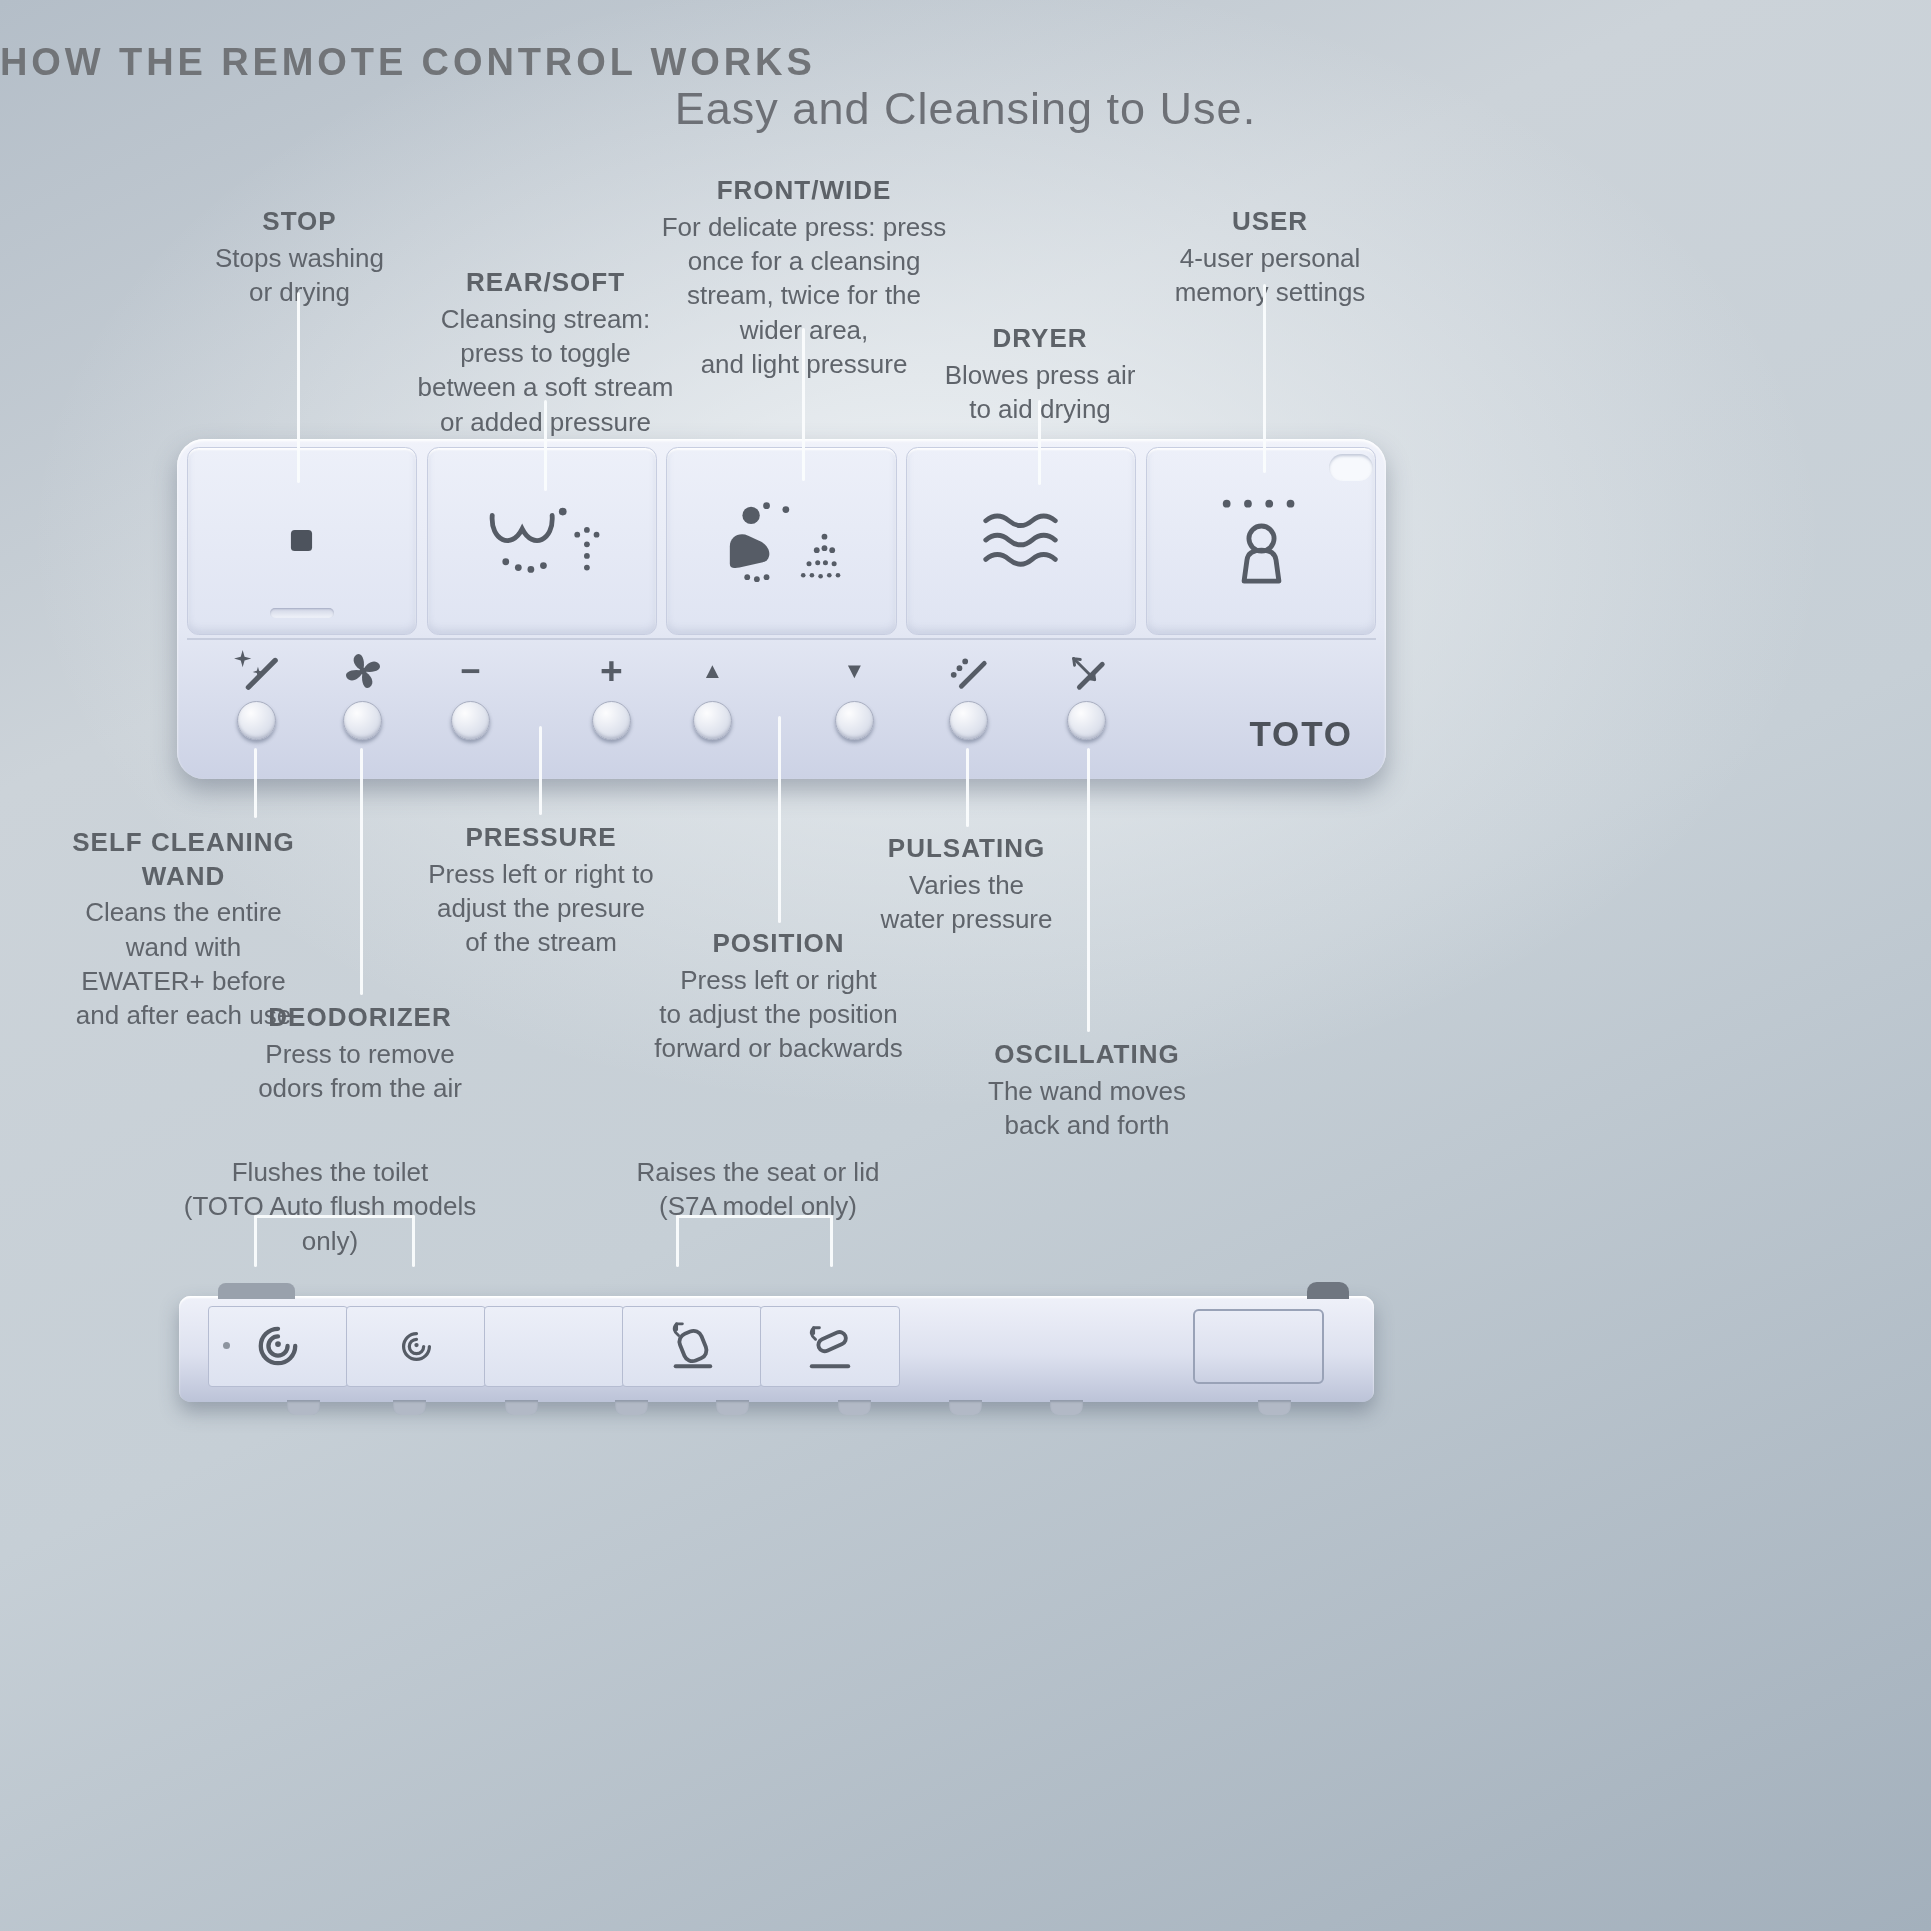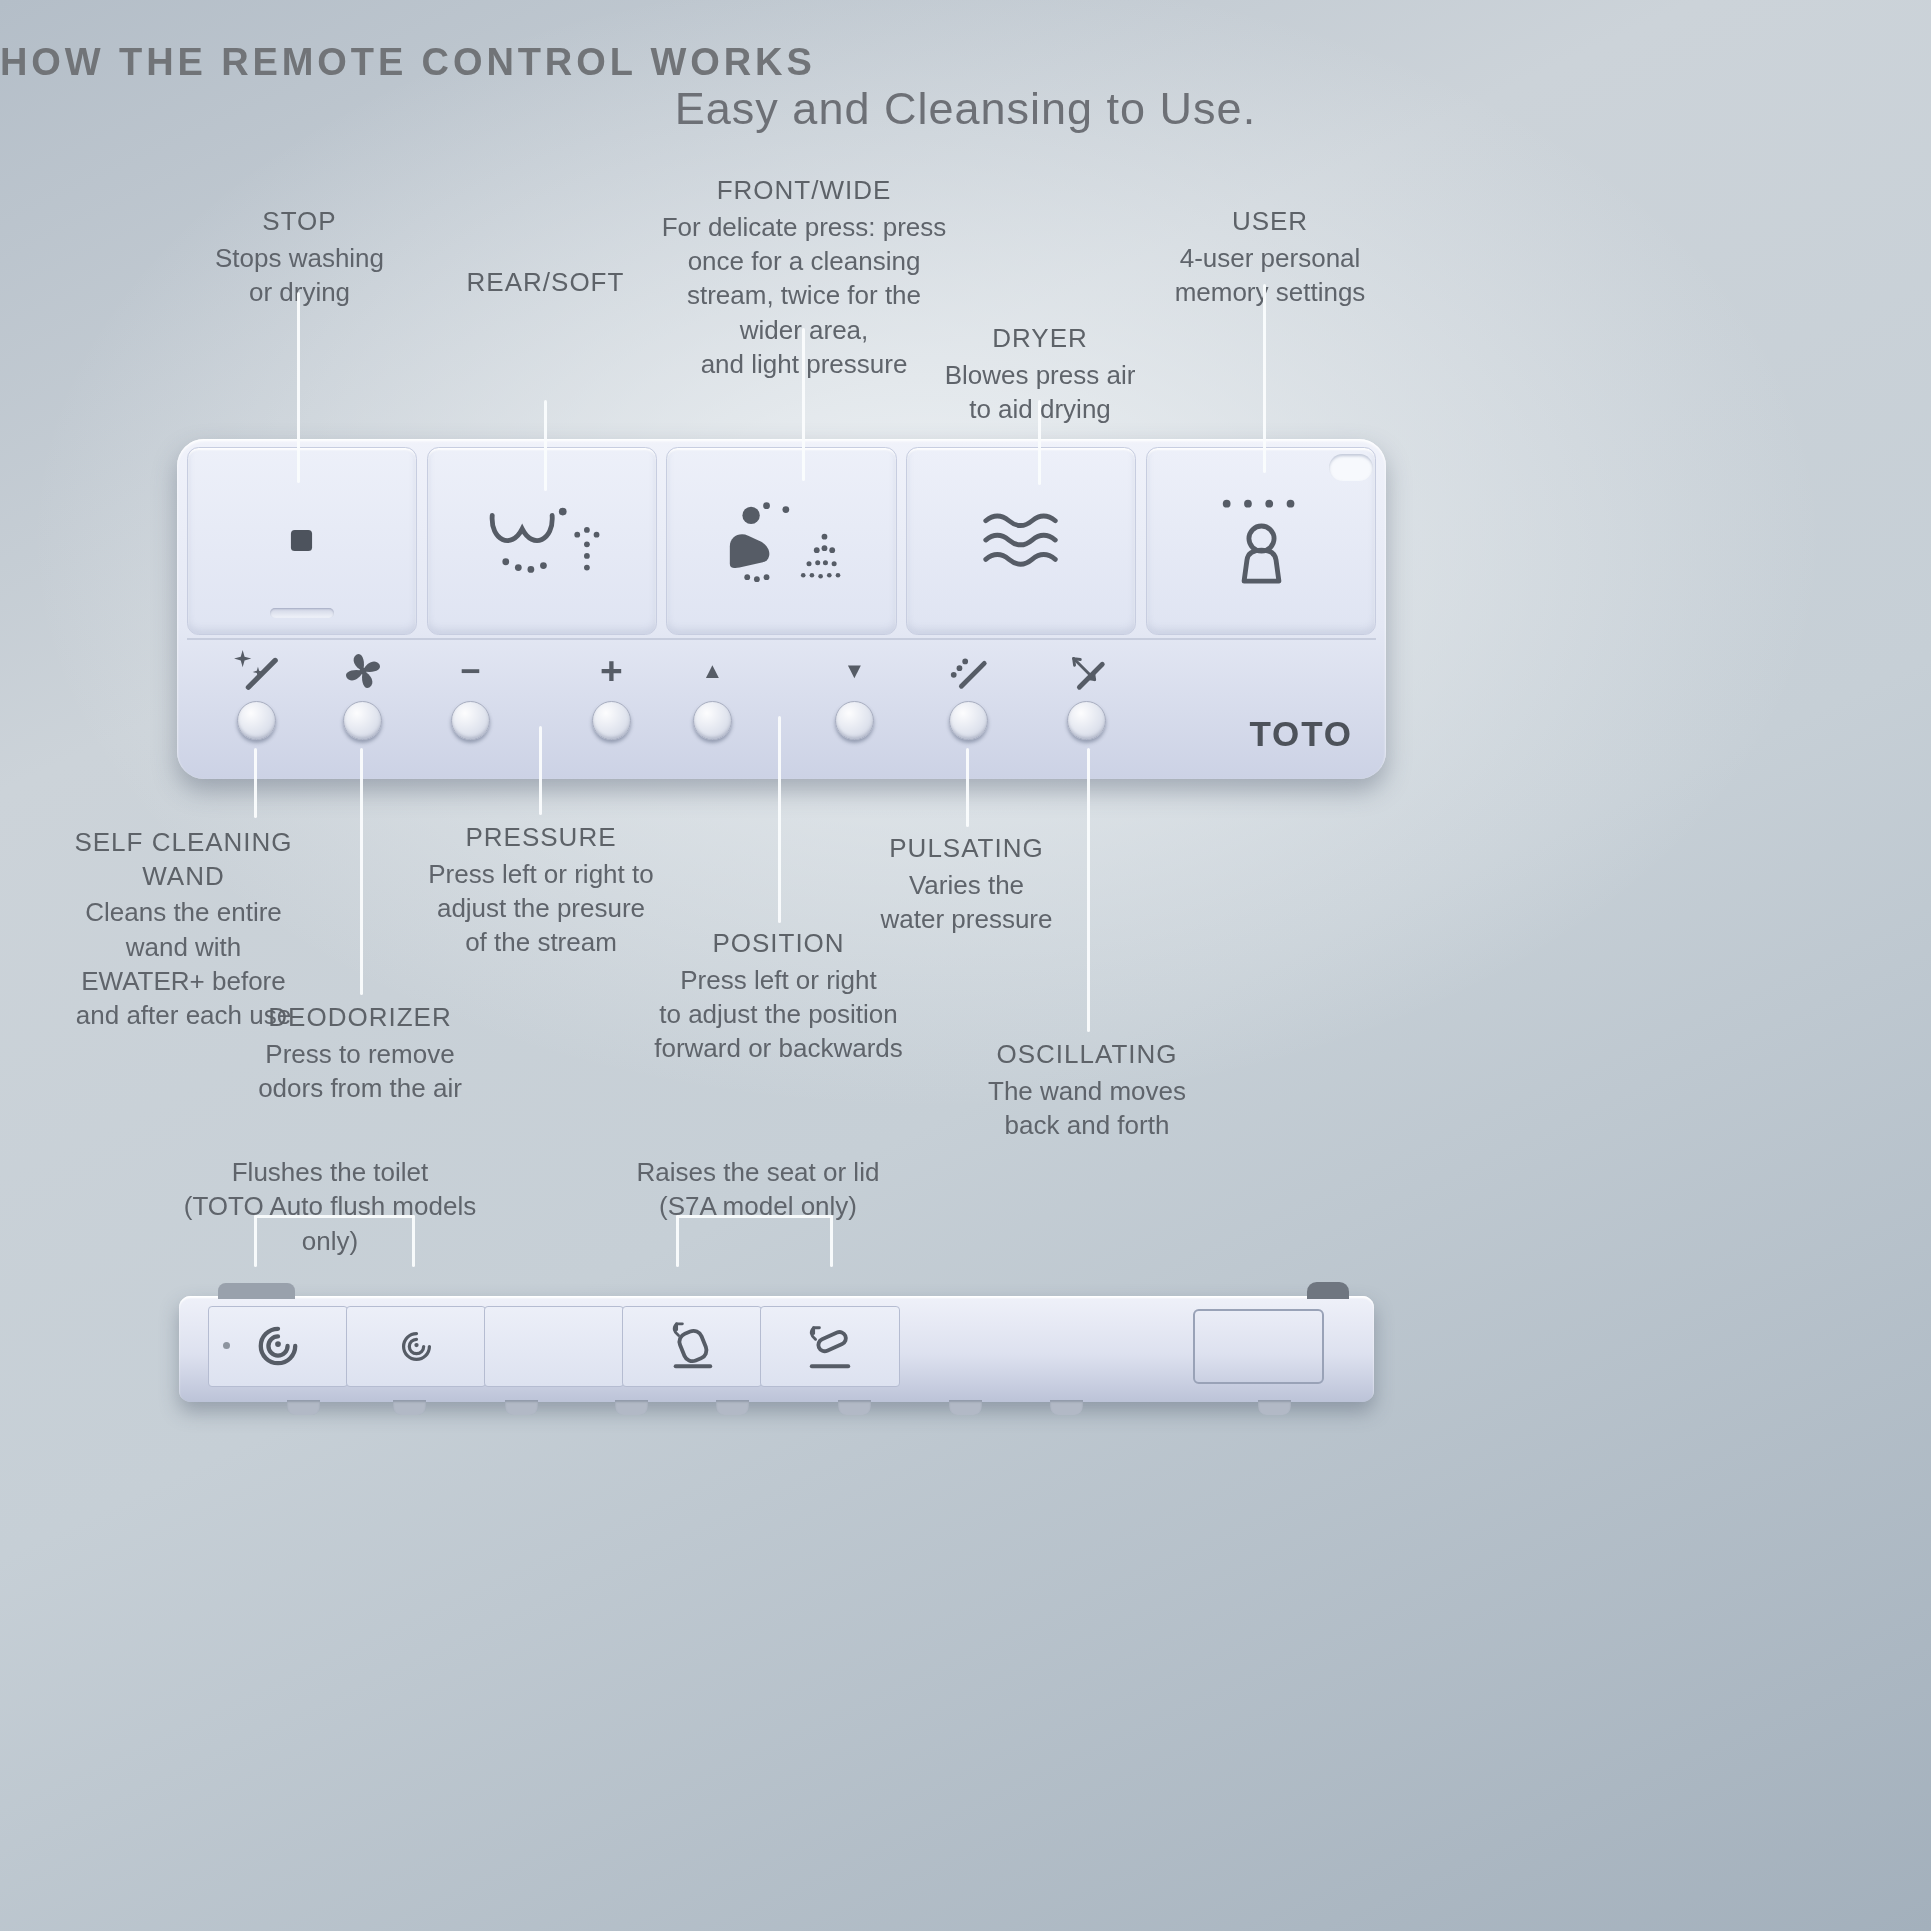--- a/index.html
+++ b/index.html
@@ -8,21 +8,21 @@
     font-family:"Liberation Sans",sans-serif;color:#5f646b;
     background:
       radial-gradient(ellipse 1448px 917px at 48% 28%, rgba(238,242,245,.95), rgba(238,242,245,0) 62%),
       linear-gradient(155deg,#b4bec8 0%,#ccd3d9 28%,#c6cfd6 55%,#a3b0bc 100%);
   }
   .h-title{position:absolute;left:0;top:41px;width:100%;text-align:left;
     font-size:38px;font-weight:600;letter-spacing:3.9px;color:#717478;}
   .h-sub{position:absolute;left:0;top:83px;width:100%;text-align:center;
     font-size:45px;font-weight:500;letter-spacing:1px;color:#6d7076;}
   .co{position:absolute;text-align:center;}
-  .co-t{font-size:26px;font-weight:normal;letter-spacing:1px;white-space:pre-line;line-height:1.3;margin-bottom:1.9px;color:#5d6268;}
+  .co-t{font-size:26px;font-weight:bold;letter-spacing:1px;white-space:pre-line;line-height:1.3;margin-bottom:1.9px;color:#5d6268;}
   .co-d{font-size:26px;line-height:1.32;white-space:pre-line;color:#5f646b;}
   .line{position:absolute;width:2.9px;background:rgba(250,252,253,.95);z-index:6;border-radius:1.9px;}
   .hline{position:absolute;height:2.9px;background:rgba(250,252,253,.95);z-index:6;border-radius:1.9px;}
 
   
   .remote-front{position:absolute;left:177px;top:439px;width:1209px;height:340px;border-radius:27px;
     background:linear-gradient(180deg,#f0f2fa 0%,#e4e8f4 55%,#ccd2e5 100%);
     box-shadow:0 11.6px 25px rgba(60,72,92,.35), inset 0 1.9px 2.9px #ffffff;z-index:2;}
   .btn-row-top{position:absolute;left:9.7px;right:9.7px;top:7.7px;height:188px;display:flex;gap:9.7px;}
   .big-btn{flex:1;position:relative;border-radius:11.6px;display:flex;align-items:center;justify-content:center;
@@ -67,20 +67,24 @@
   <div class="h-title">HOW THE REMOTE CONTROL WORKS</div>
   <div class="h-sub">Easy and Cleansing to Use.</div>
 
   <div class="co" style="left:174px;top:205px;width:251px;">
     <div class="co-t">STOP</div>
     <div class="co-d">Stops washing
 or drying</div>
   </div>
   <div class="co" style="left:391px;top:266px;width:309px;">
     <div class="co-t">REAR/SOFT</div>
+    <div class="co-d">Cleansing stream:
+press to toggle
+between a soft stream
+or added pressure</div>
   </div>
   <div class="co" style="left:640px;top:174px;width:328px;">
     <div class="co-t">FRONT/WIDE</div>
     <div class="co-d">For delicate press: press
 once for a cleansing
 stream, twice for the
 wider area,
 and light pressure</div>
   </div>
   <div class="co" style="left:895px;top:322px;width:290px;">

